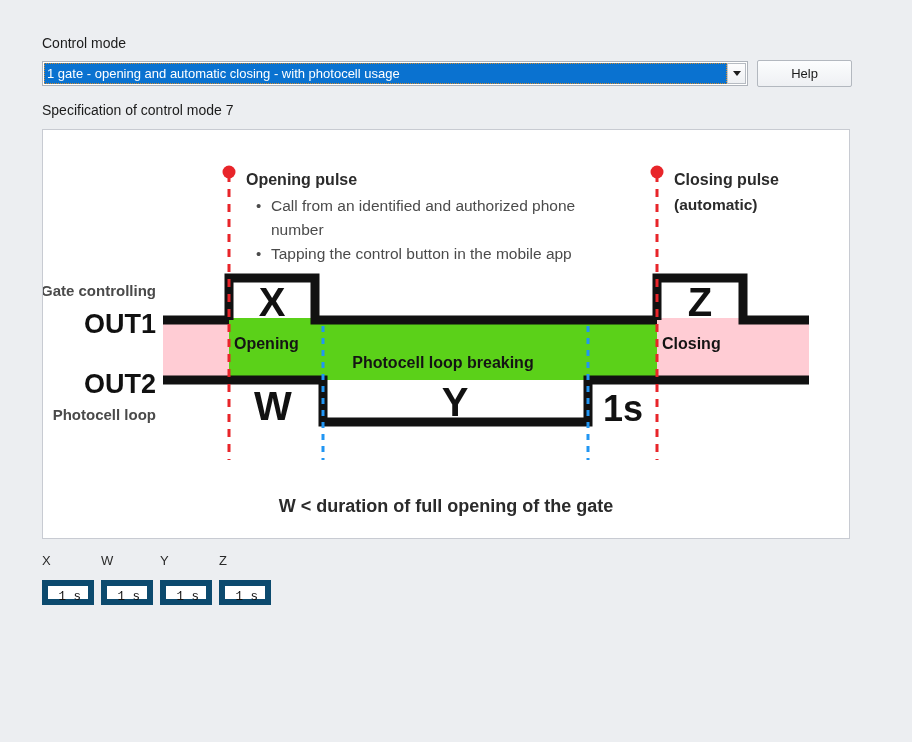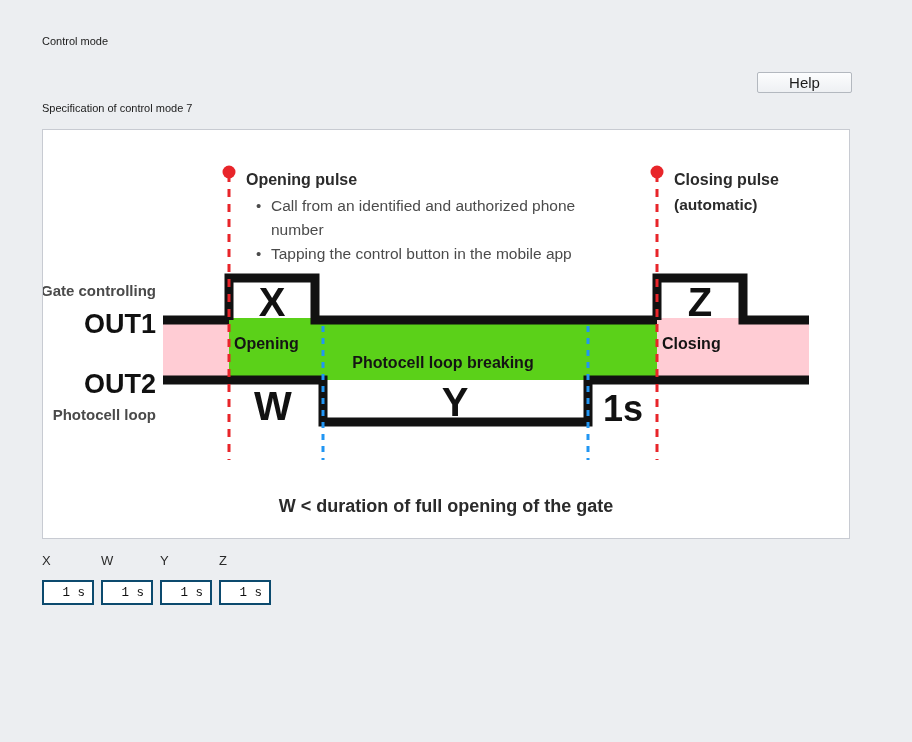--- a/index.html
+++ b/index.html
@@ -14,21 +14,21 @@
   #app {
     position: relative;
     width: 912px;
     height: 742px;
     background: #eceef1;
   }
 
   
   .field-label {
     position: absolute;
-    font-size: 11px;
+    font-size: 14px;
     color: #1b1b1b;
     white-space: nowrap;
   }
   #control-mode-label { left: 42px; top: 35px; }
   #spec-label { left: 42px; top: 102px; }
 
   .combo {
     position: absolute;
     left: 42px;
     top: 61px;
@@ -68,28 +68,28 @@
   .caret-down {
     width: 0; height: 0;
     border-left: 4px solid transparent;
     border-right: 4px solid transparent;
     border-top: 5px solid #1d1d1d;
   }
 
   .help-btn {
     position: absolute;
     left: 757px;
-    top: 72px;
+    top: 60px;
     width: 95px;
-    height: 21px;
+    height: 27px;
     box-sizing: border-box;
     background: linear-gradient(#fcfdfe, #eef0f3);
     border: 1px solid #b3b8bf;
     border-radius: 2px;
-    font-size: 15px;
+    font-size: 13px;
     color: #1b1b1b;
     display: flex;
     align-items: center;
     justify-content: center;
     font-family: "Liberation Sans", sans-serif;
   }
 
   
   #diagram-panel {
     position: absolute;
@@ -107,36 +107,42 @@
   .param-col-label {
     position: absolute;
     font-size: 13px;
     color: #2a2a2a;
   }
   .param-input {
     position: absolute;
     box-sizing: border-box;
     height: 25px;
     background: #ffffff;
-    border: 2px solid #0c4a6e;
+    border: 6px solid #0c4a6e;
     font-family: "Liberation Mono", monospace;
     font-size: 12.5px;
     color: #111111;
     text-align: right;
     padding-right: 7px;
     line-height: 23px;
   }
 </style>
 </head>
 <body>
 
 <div id="app">
 
   <div class="field-label" id="control-mode-label">Control mode</div>
 
+  <div class="combo">
+    <div class="combo-value">1 gate - opening and automatic closing - with photocell usage</div>
+    <div class="combo-arrow-btn">
+      <span class="caret-down"></span>
+    </div>
+  </div>
 
   <div class="help-btn">Help</div>
 
   <div class="field-label" id="spec-label">Specification of control mode 7</div>
 
   <div id="diagram-panel">
     <svg id="diagram-svg" width="806" height="408" viewBox="0 0 806 408" xmlns="http://www.w3.org/2000/svg">
 
       <rect x="120" y="188" width="66" height="62" fill="#ffccd4"></rect>
 

